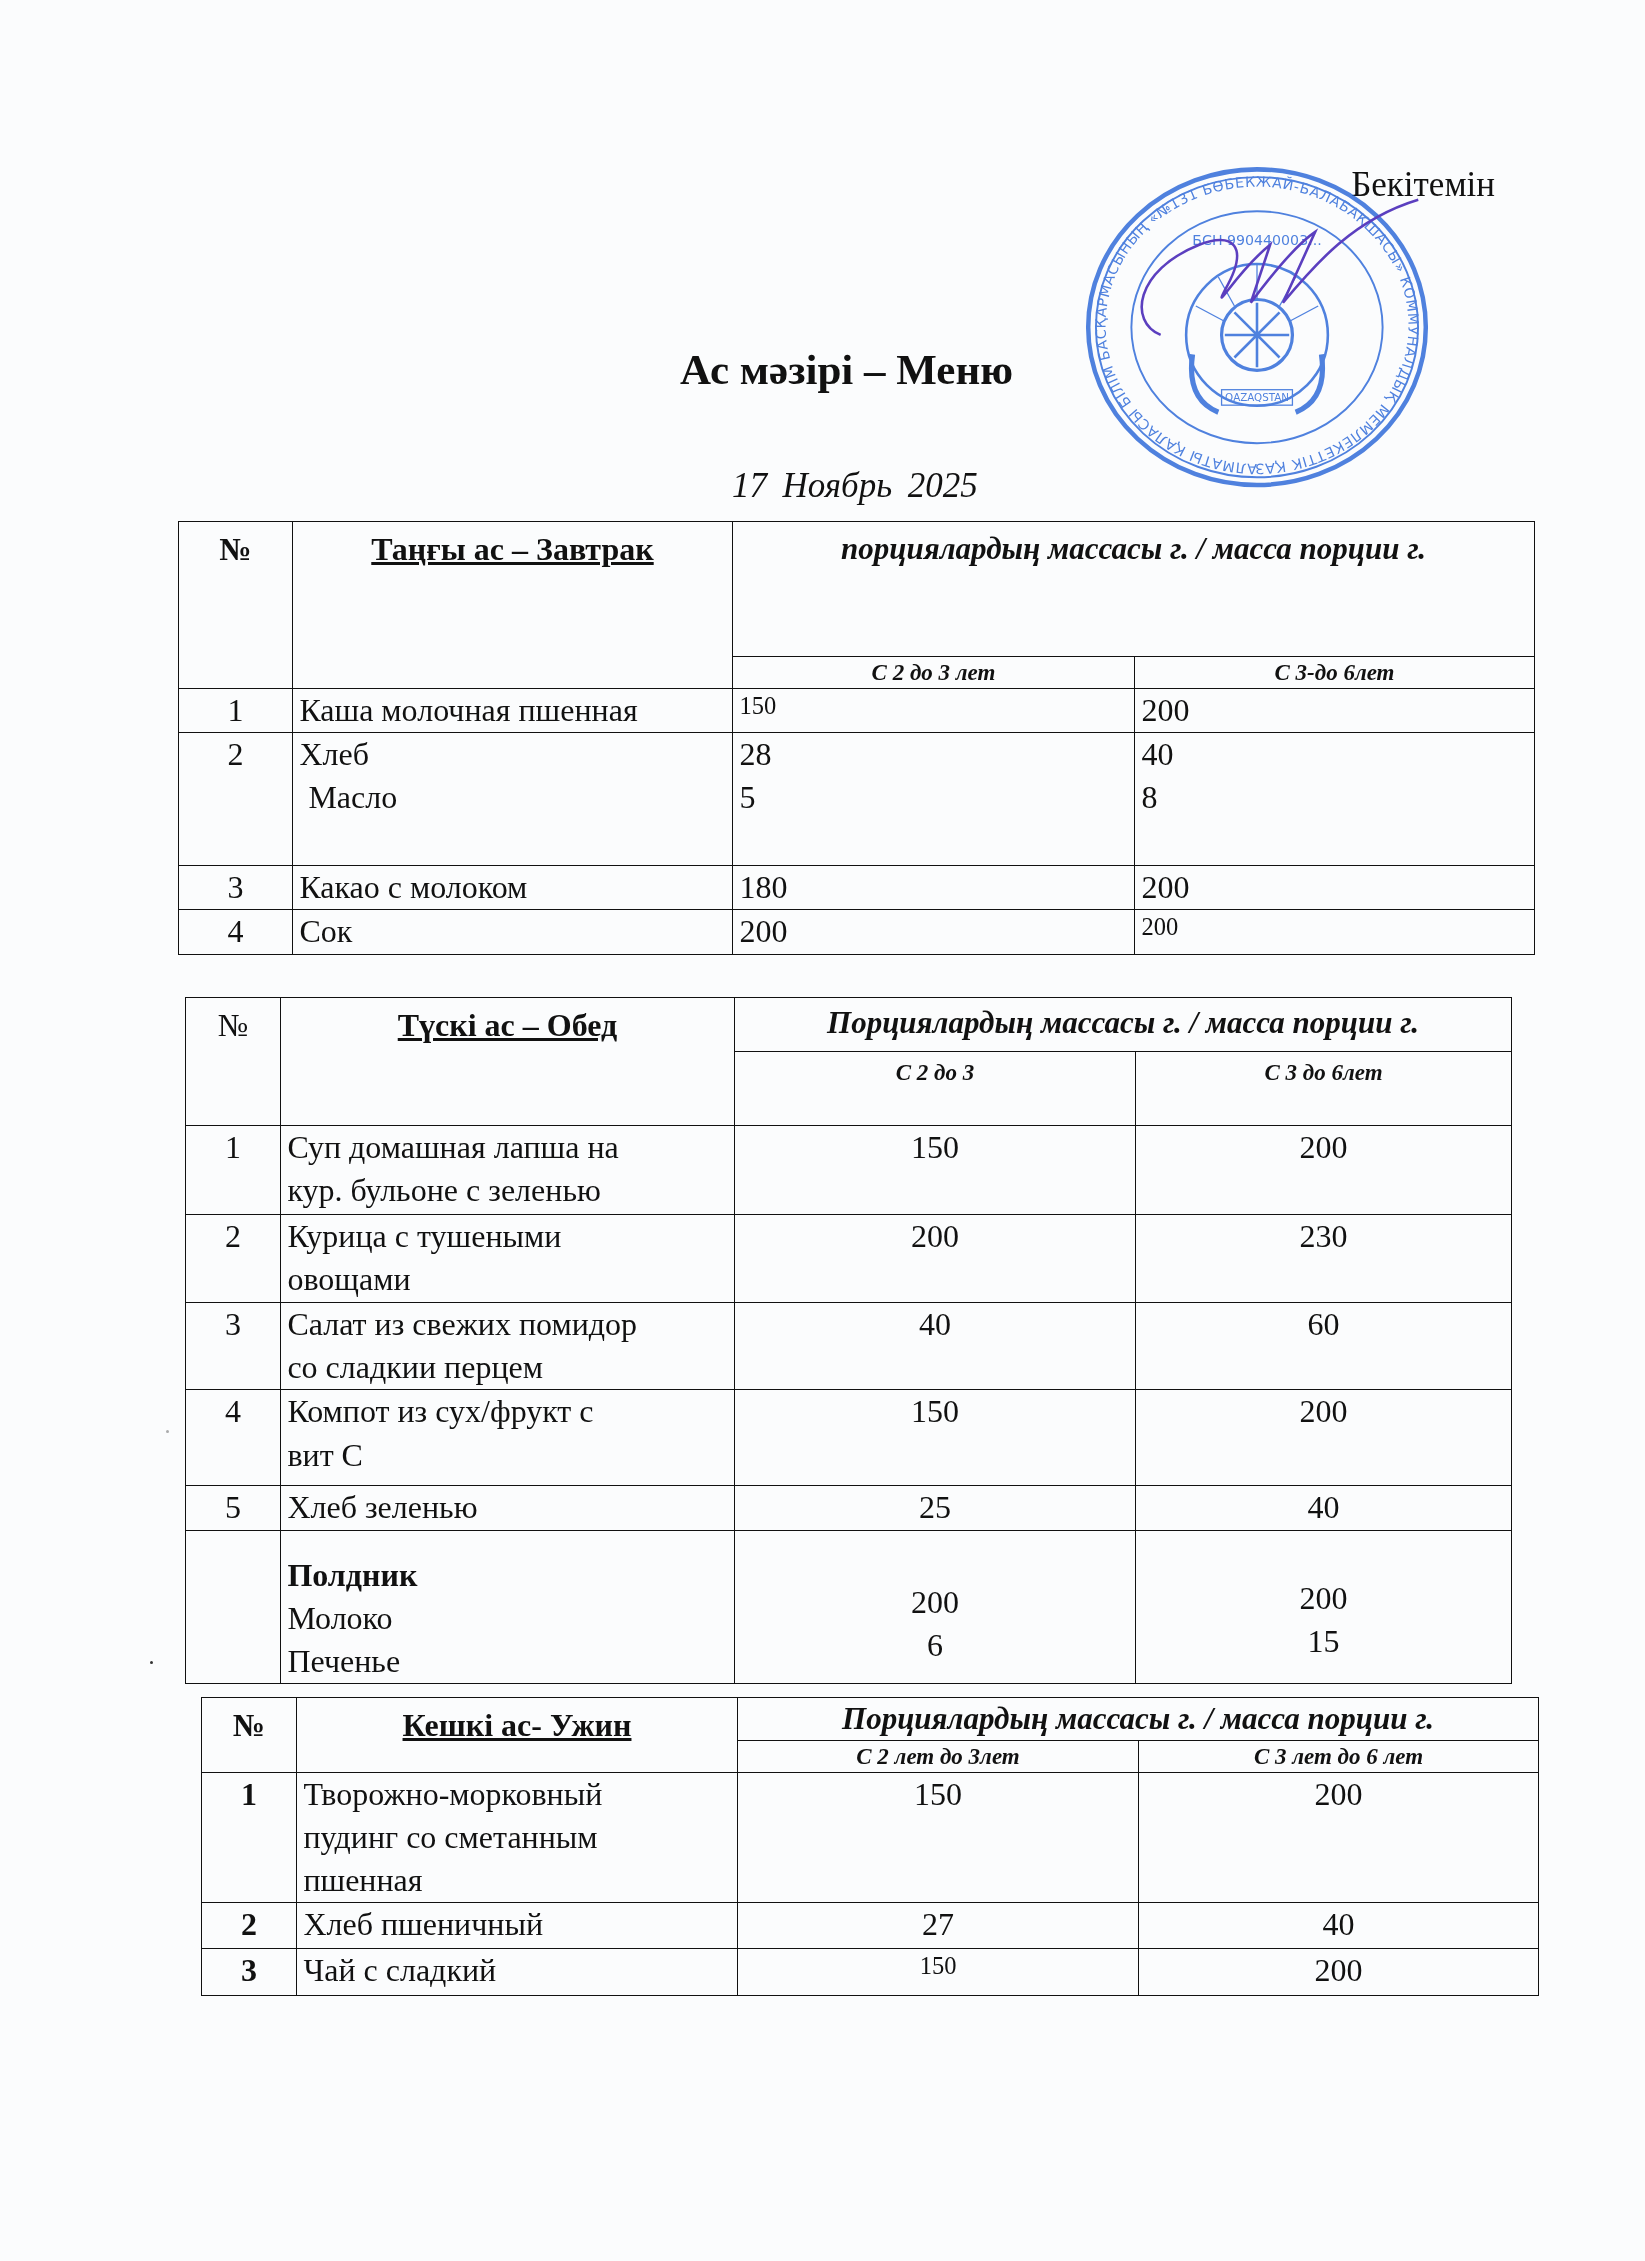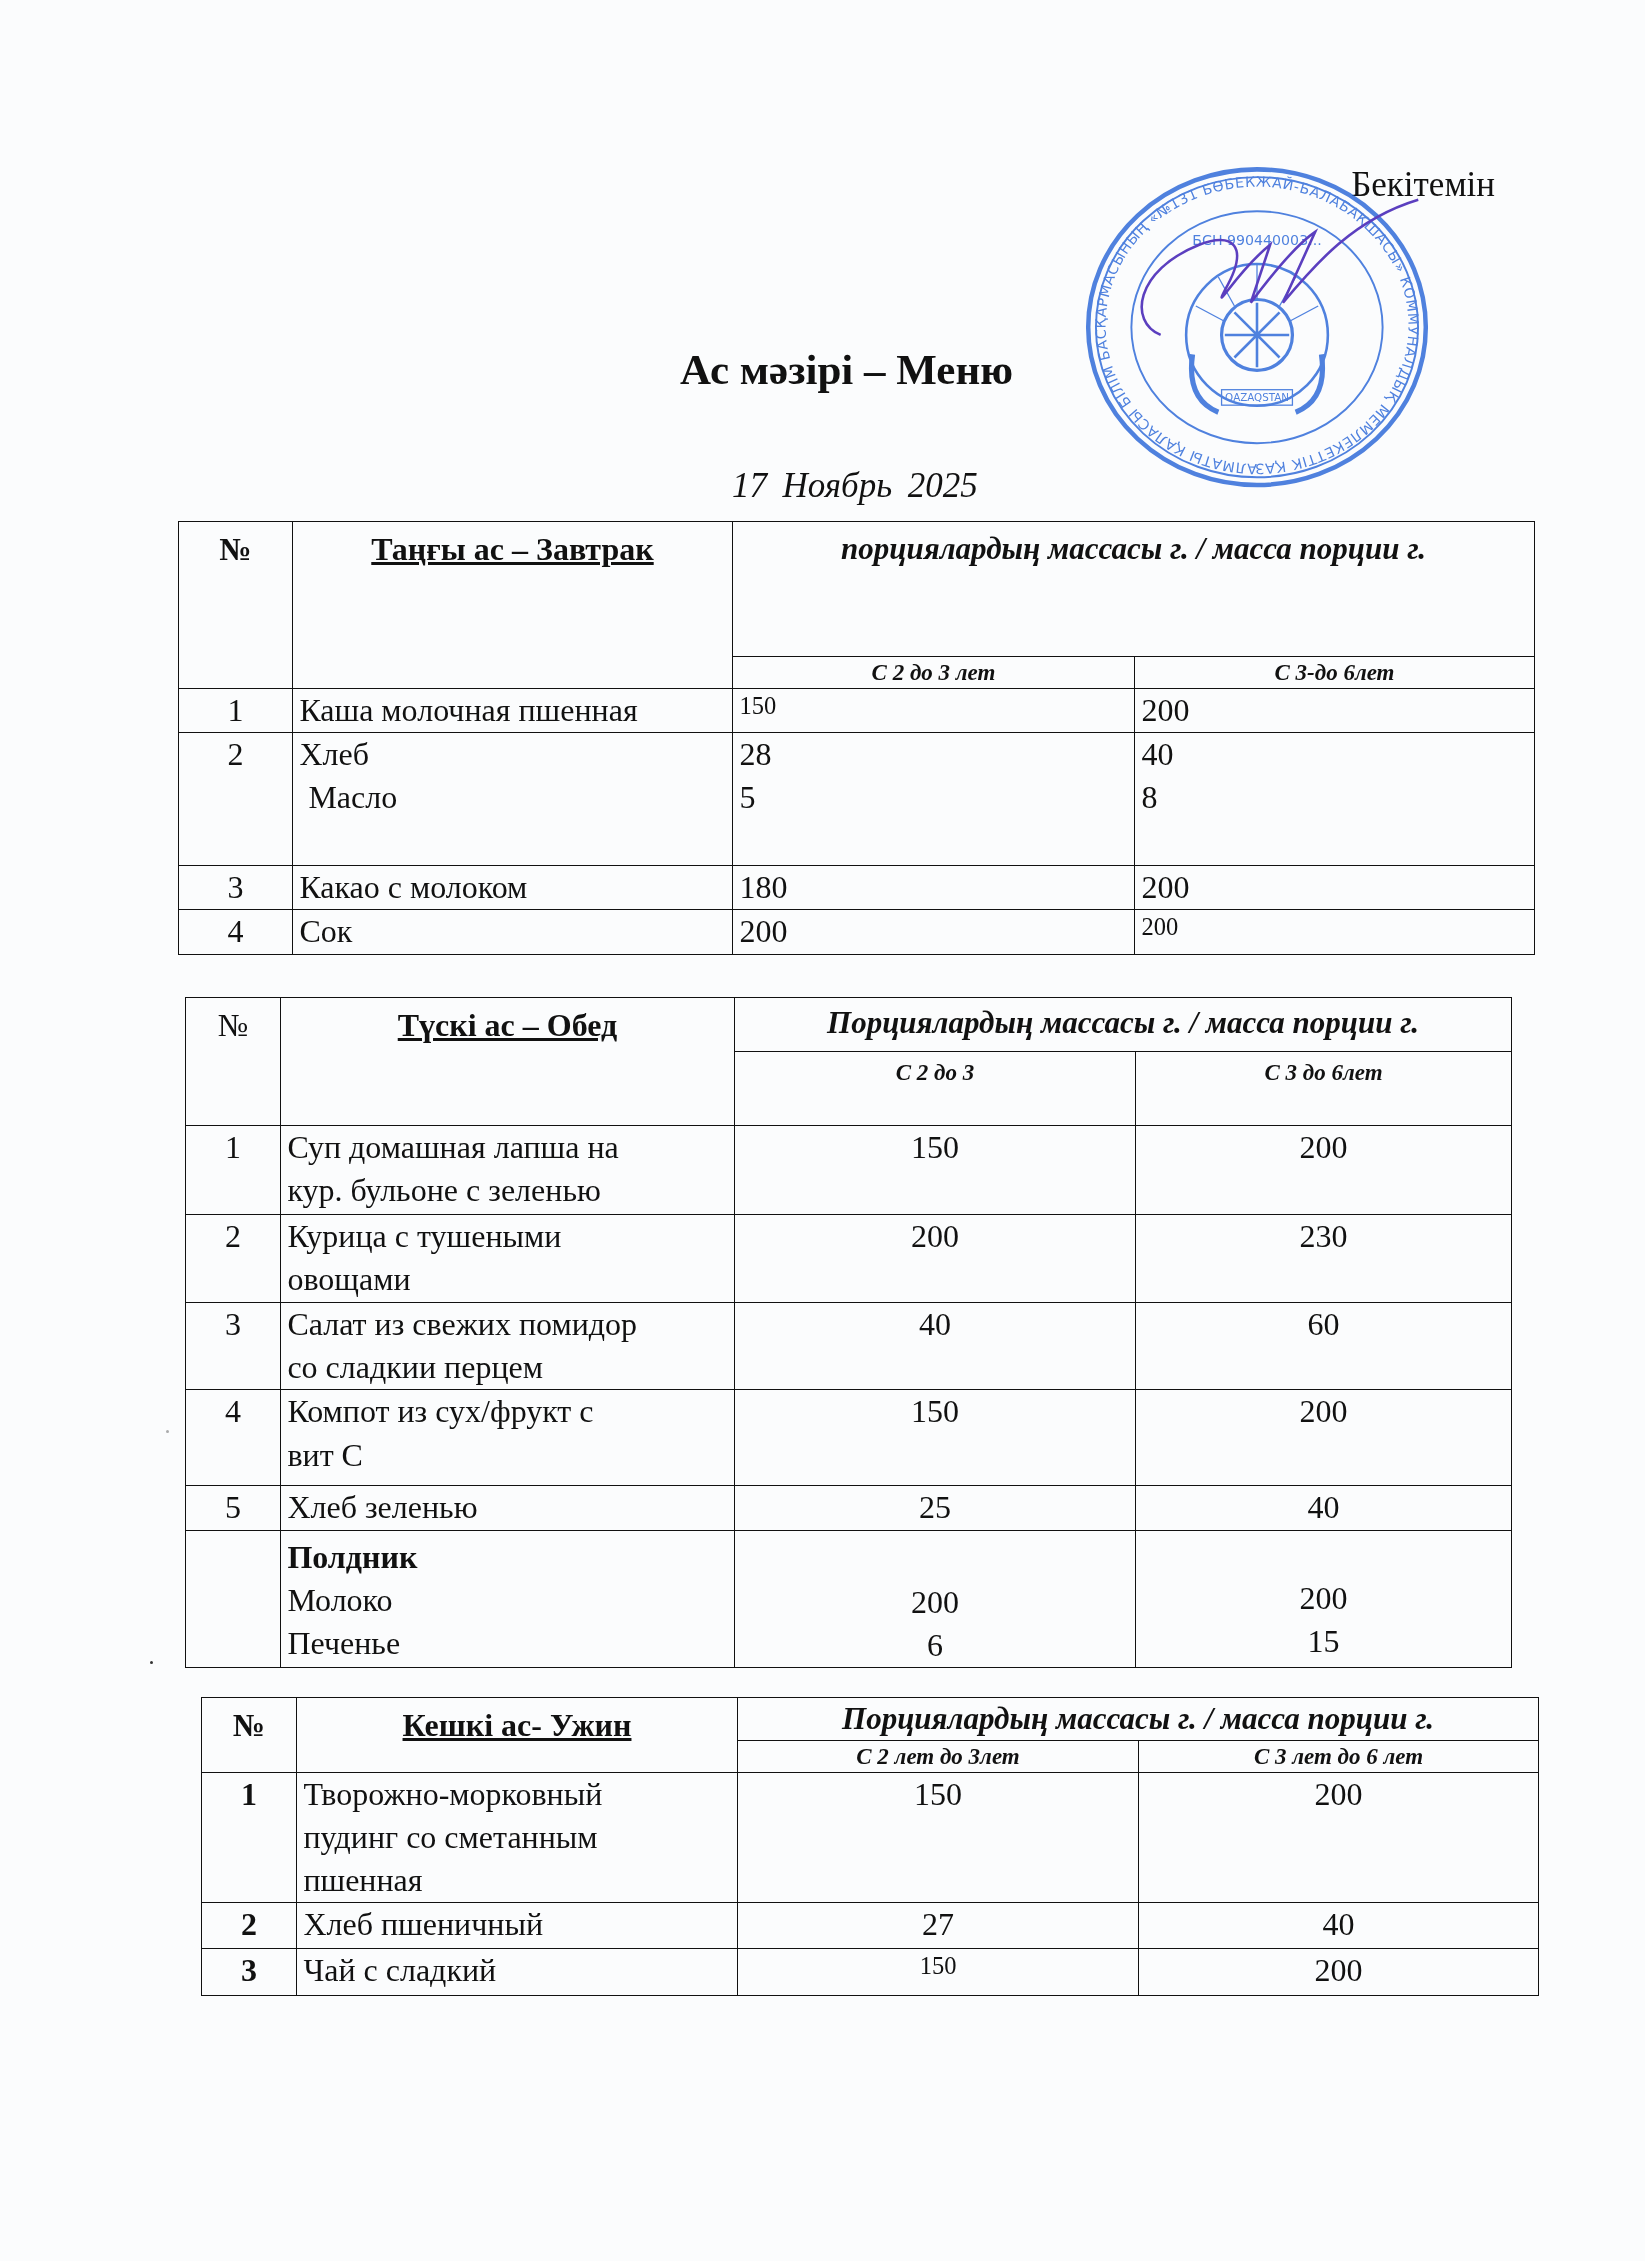--- a/index.html
+++ b/index.html
@@ -198,21 +198,21 @@
     <td class="c-val-center">200</td>
   </tr>
   <tr style="height:36px">
     <td class="c-num">5</td>
     <td>Хлеб зеленью</td>
     <td class="c-val-center">25</td>
     <td class="c-val-center">40</td>
   </tr>
   <tr style="height:131px">
     <td class="c-num"></td>
-    <td style="padding-top:5px;">
+    <td style="padding-top:23px;">
       <span class="dish-line bold">Полдник</span>
       <span class="dish-line">Молоко</span>
       <span class="dish-line">Печенье</span>
     </td>
     <td class="c-val-center" style="padding-top:50px;">
       <span class="dish-line">200</span>
       <span class="dish-line">6</span>
     </td>
     <td class="c-val-center" style="padding-top:46px;">
       <span class="dish-line">200</span>

